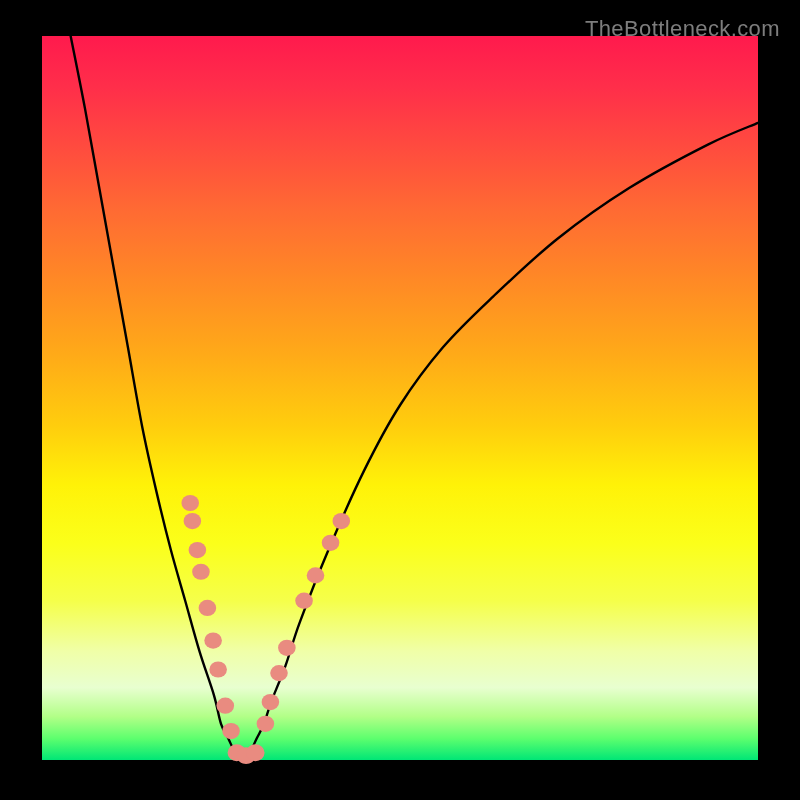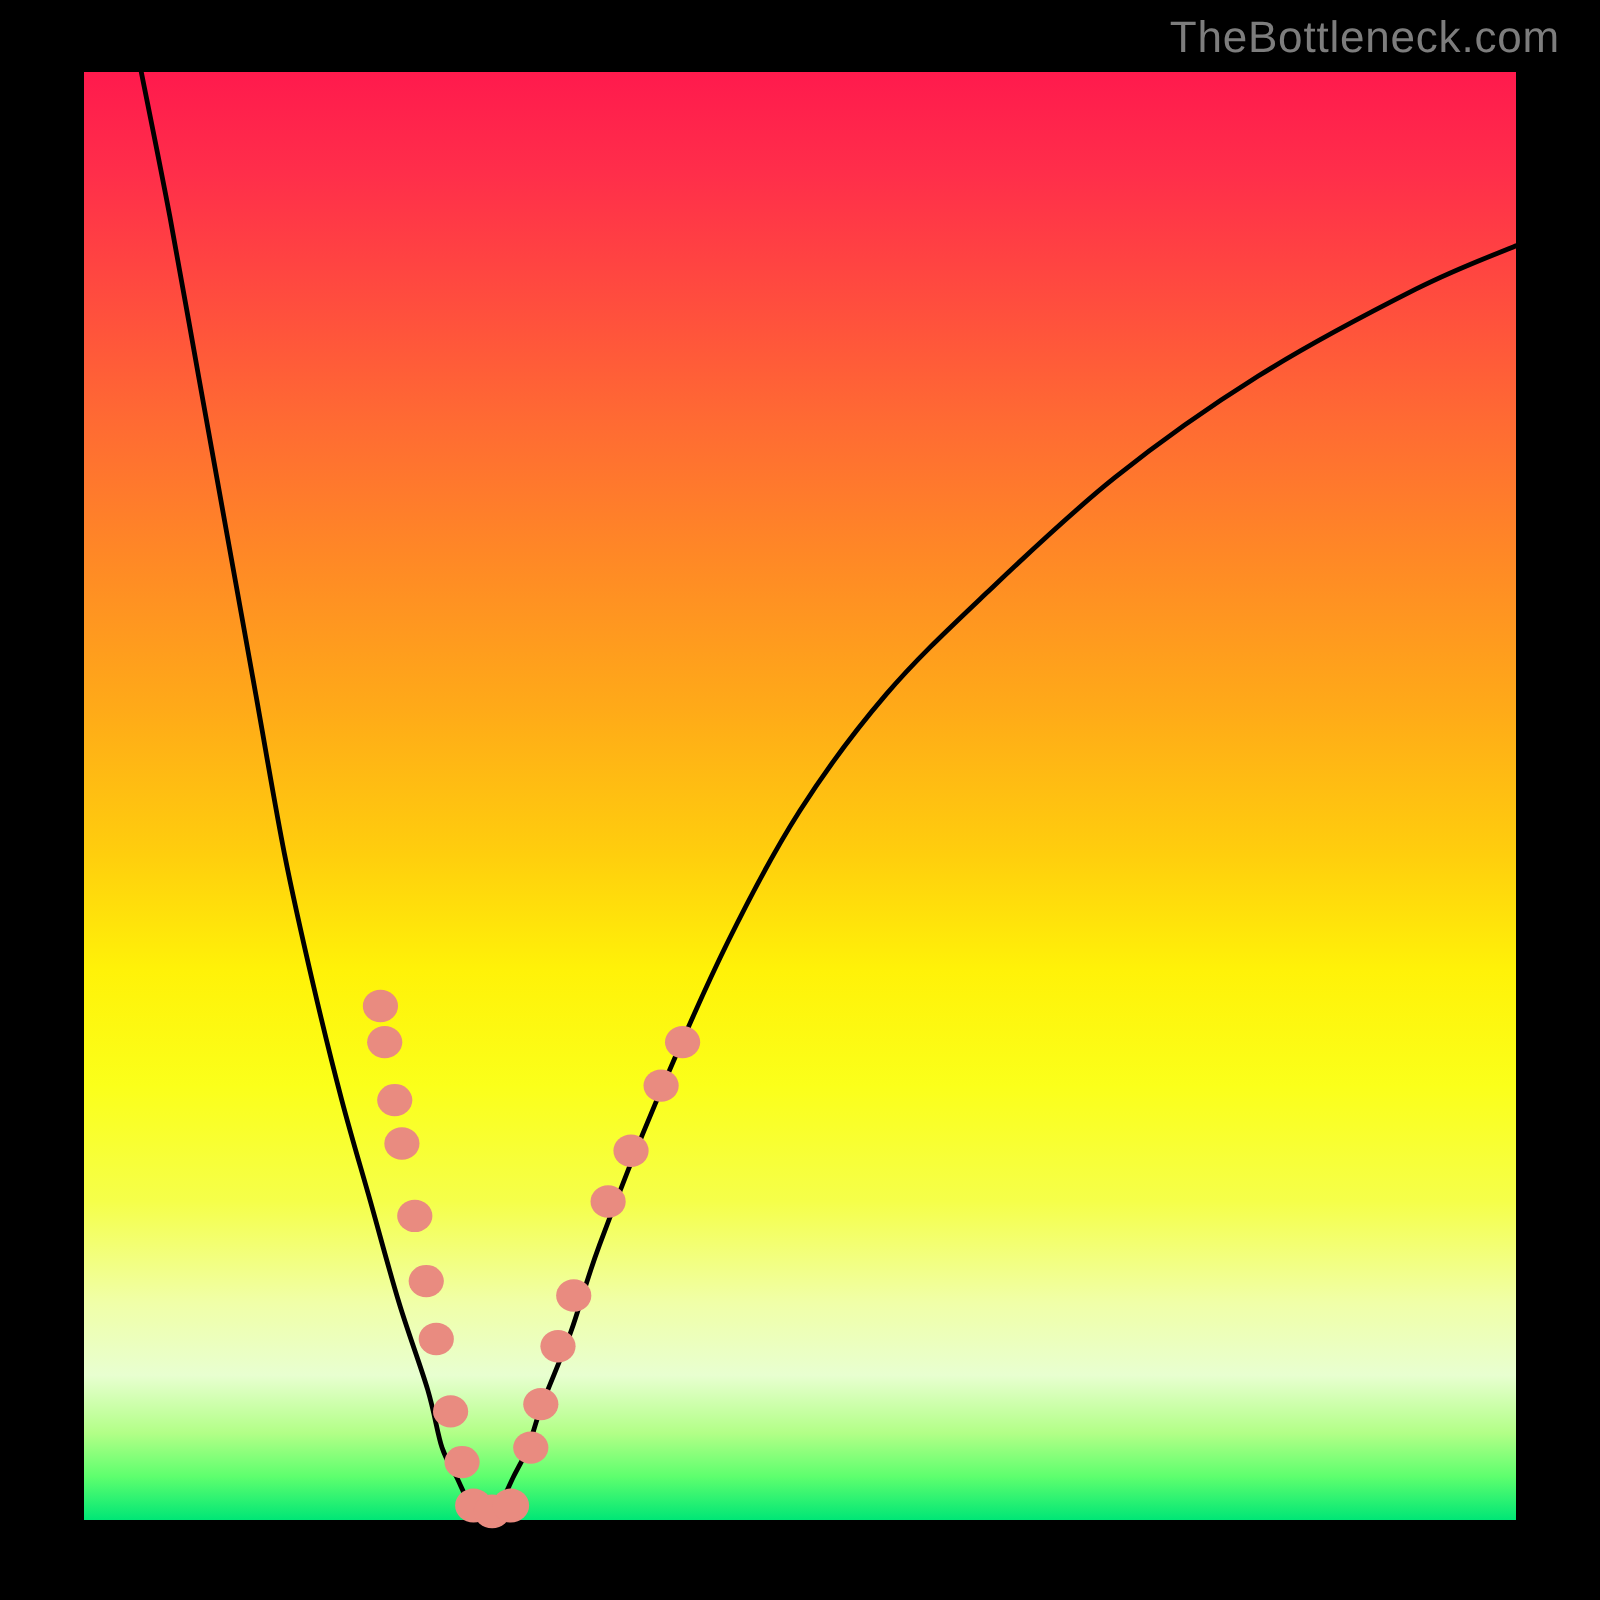--- a/index.html
+++ b/index.html
@@ -40,21 +40,21 @@
       #f5ff4a 78%,
       #f0ffa8 85%,
       #e8ffd0 90%,
       #b2ff87 94%,
       #5eff6e 97%,
       #00e676 100%
     );
   }
   .watermark {
     position: absolute;
-    top: 6px;
+    top: 16px;
     right: 20px;
     color: #7d7d7d;
     font-size: 22px;
     font-weight: 500;
     letter-spacing: 0.4px;
     user-select: none;
   }
   svg.curves {
     position: absolute;
     left: 0;

